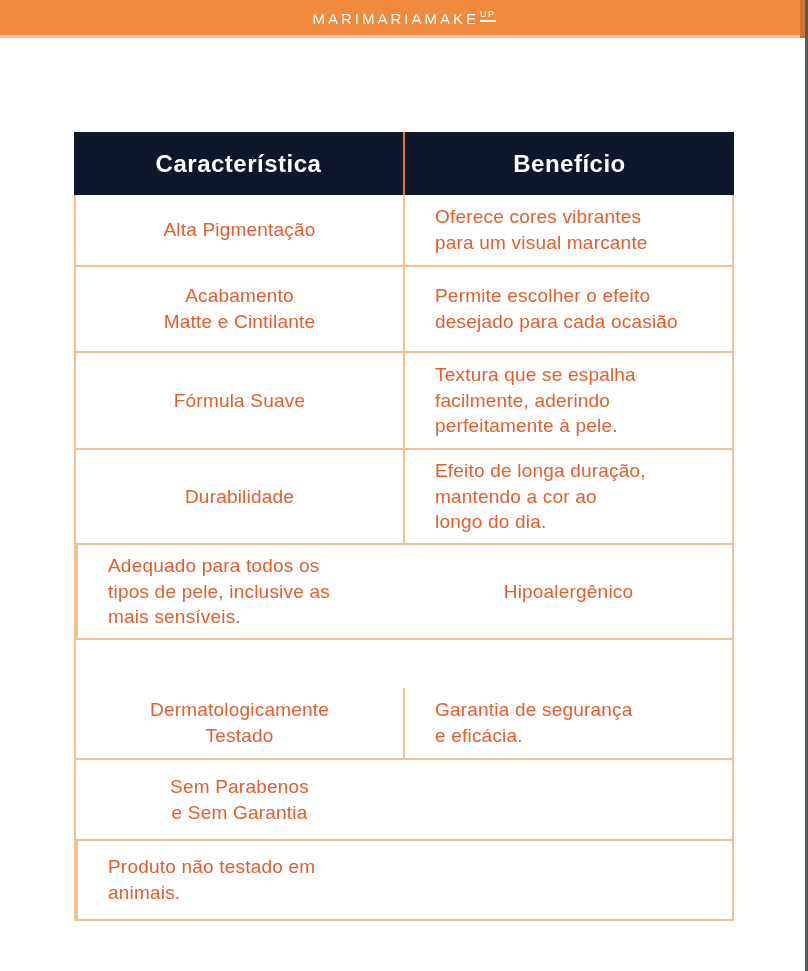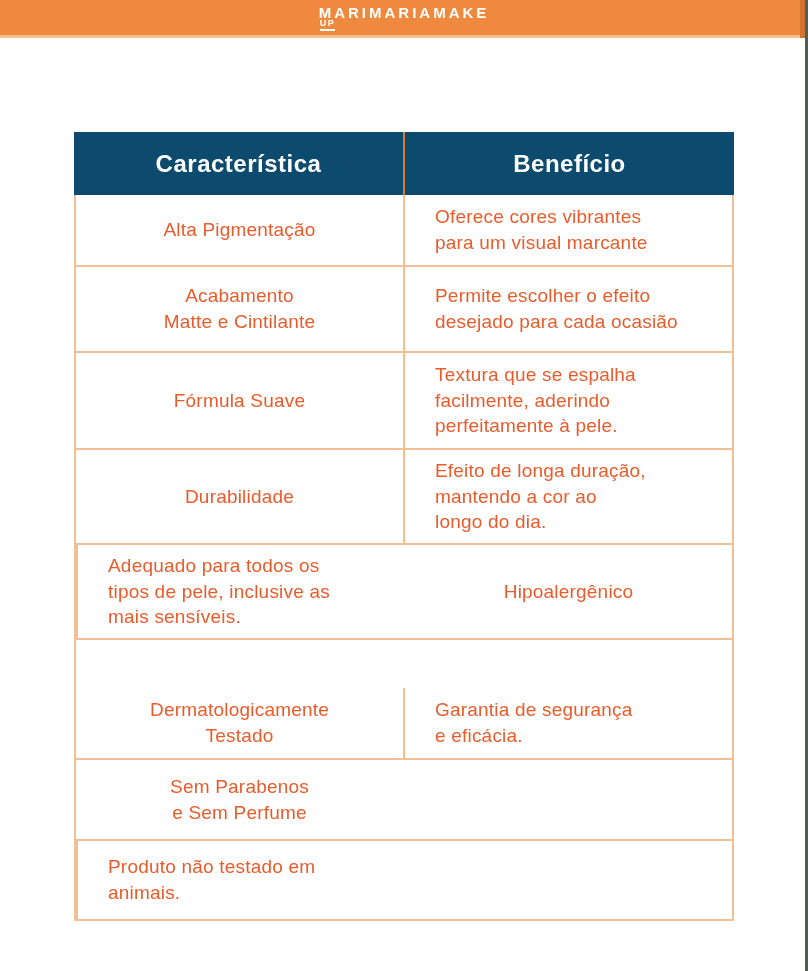--- a/index.html
+++ b/index.html
@@ -12,43 +12,42 @@
   .page{position:absolute;inset:0;background:#ffffff;}
 
   
   .topbar{
     position:absolute;left:0;top:0;width:808px;height:35px;
     background:#EF893E;
     border-bottom:3px solid #F7C08C;
     display:flex;align-items:center;justify-content:center;
   }
   .logo{
-    color:#ffffff;font-weight:700;font-size:15px;letter-spacing:3px;
+    color:#ffffff;font-weight:400;font-size:15px;letter-spacing:3px;
     display:flex;align-items:flex-start;line-height:1;
     padding-top:2px;
-    flex-direction:column;
   }
   .logo .sup{
     font-size:9px;letter-spacing:1.5px;margin-left:1px;
     border-bottom:2px solid #ffffff;padding-bottom:1px;
     transform:translateY(-1px);
   }
   .topbar-accent{
     position:absolute;top:0;right:3px;width:5px;height:38px;
     background:#D2742E;
   }
   .edge-line{
     position:absolute;top:0;right:0;width:3px;height:971px;
     background:#4E5F53;
   }
 
   
   .ftable{position:absolute;left:74px;top:132px;width:660px;box-sizing:border-box;}
   .thead{
-    display:flex;height:63px;background:#0c4a6e;
+    display:flex;height:63px;background:#0f172a;
   }
   .th{
     display:flex;align-items:center;justify-content:center;
     color:#ffffff;font-weight:700;font-size:24px;letter-spacing:0.5px;
     box-sizing:border-box;
   }
   .th.left{width:329px;}
   .th.right{flex:1;border-left:2px solid #DD7A31;}
 
   .tbody{
@@ -134,21 +133,21 @@
 
   <div class="trow">
     <div class="td feature">Dermatologicamente
 Testado</div>
     <div class="td benefit">Garantia de segurança
 e eficácia.</div>
   </div>
 
   <div class="trow">
     <div class="td feature">Sem Parabenos
-e Sem Perfume</div>
+e Sem Garantia</div>
   </div>
 
   <div class="trow">
     <div class="td benefit">Produto não testado em
 animais.</div>
   </div>
 </div>
   </div>
 
 </div>

